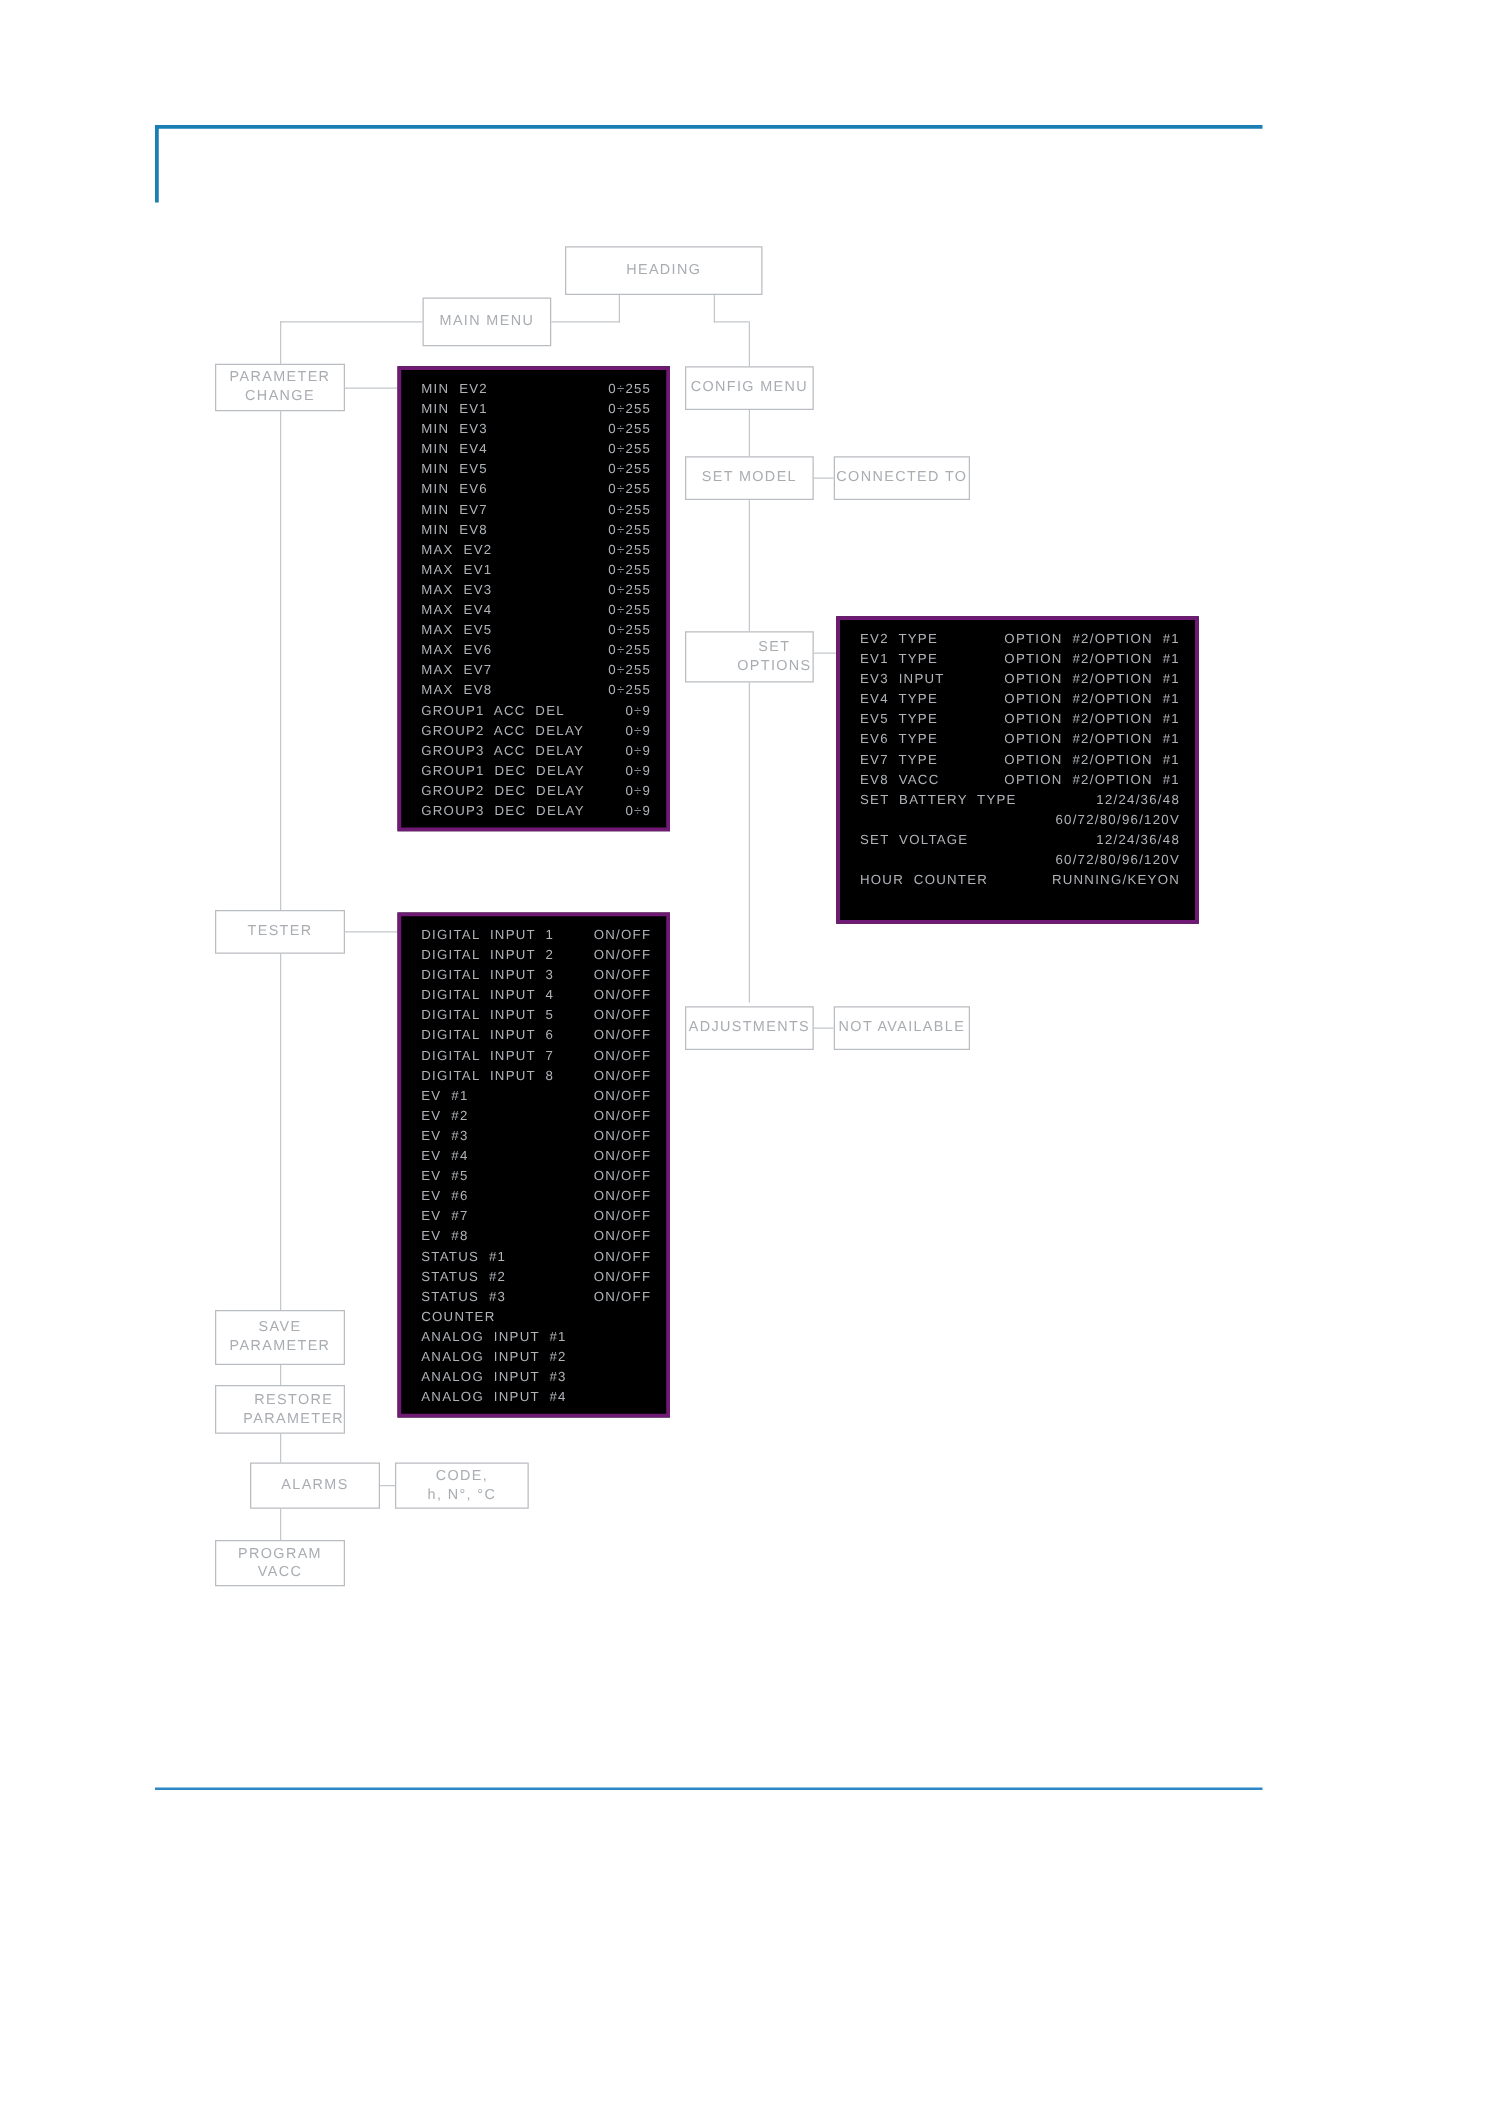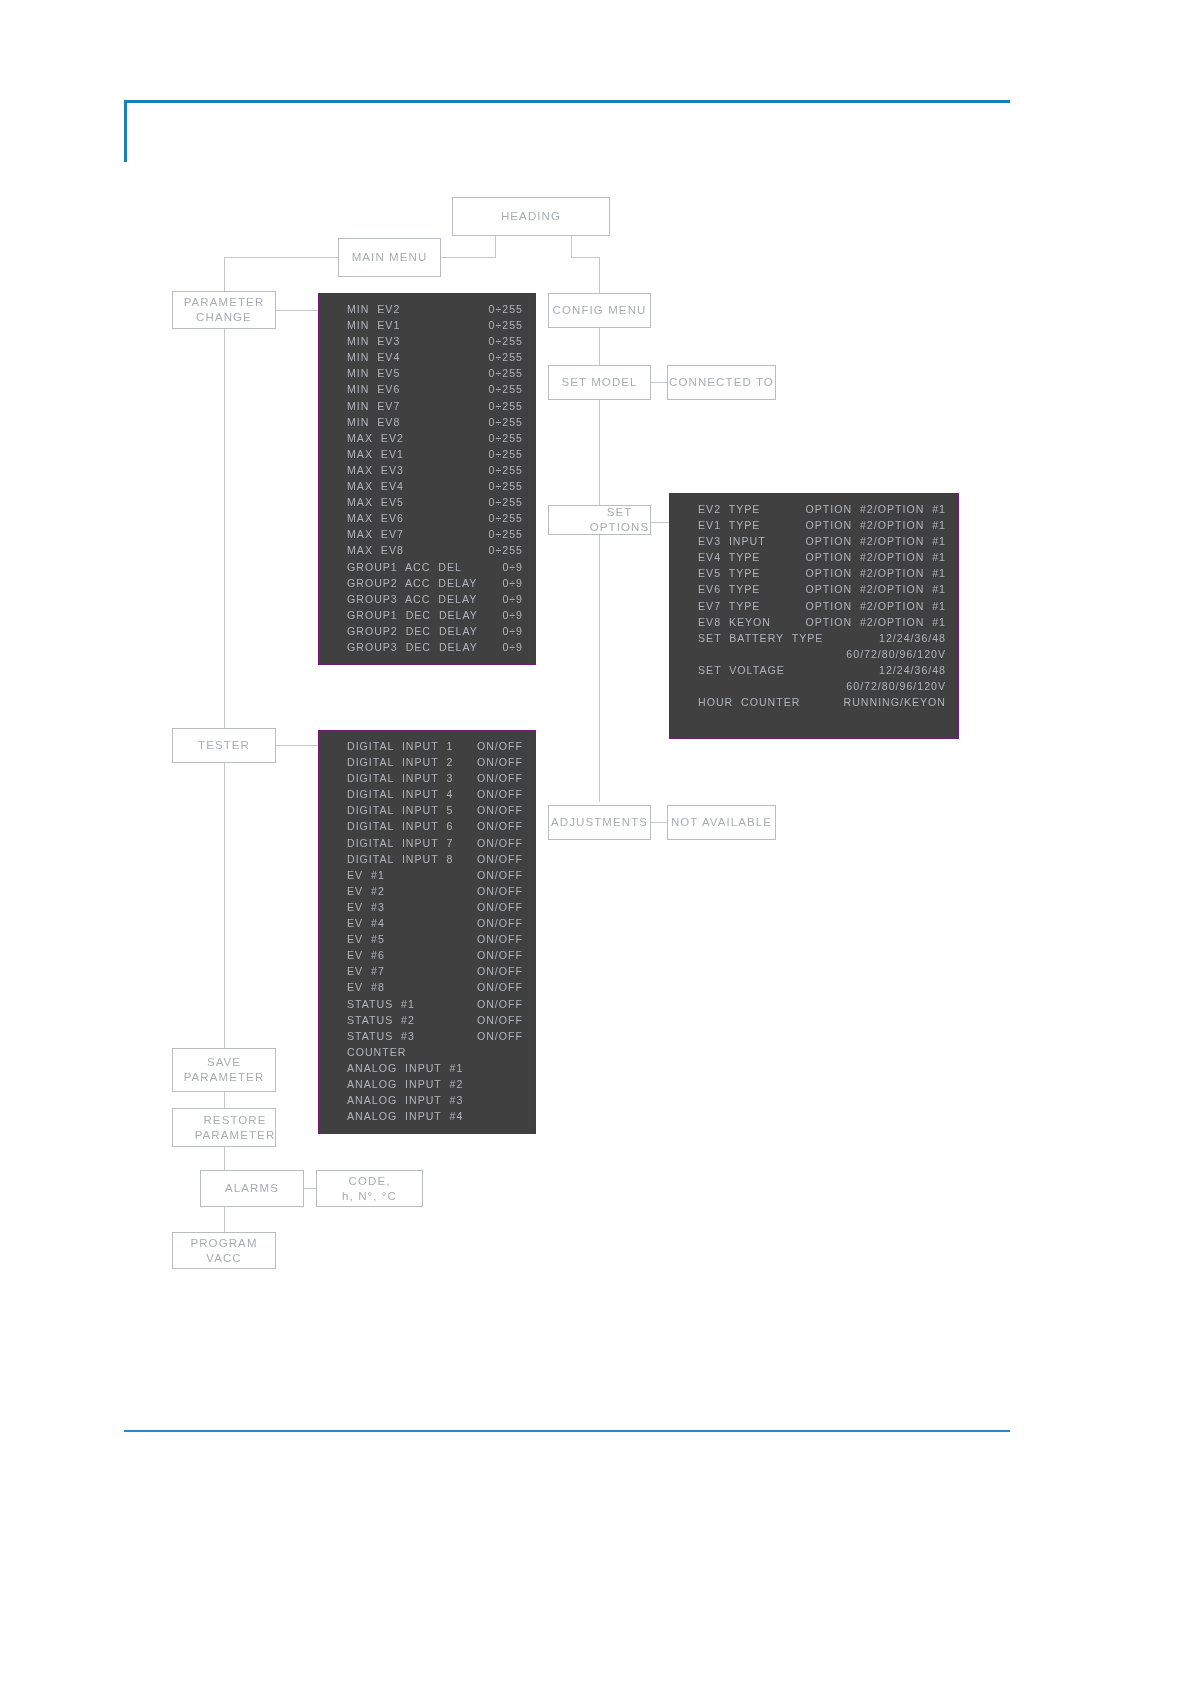--- a/index.html
+++ b/index.html
@@ -53,24 +53,24 @@
     display: flex;
     align-items: center;
     justify-content: center;
     text-align: center;
     line-height: 15px;
     z-index: 3;
   }
   .panel {
     position: absolute;
     box-sizing: border-box;
-    border: 1px solid #701a75;
-    background: #404040;
+    border: 3px solid #701a75;
+    background: #000000;
     z-index: 3;
-    padding: 7px 12px 7px 28px;
+    padding: 7px 12px 7px 16px;
   }
   .panel .row {
     display: flex;
     justify-content: space-between;
     color: #b0b4b9;
     font-size: 10.6px;
     letter-spacing: 1.0px;
     line-height: 16.1px;
     white-space: pre;
   }
@@ -138,21 +138,21 @@
   </div>
 
   <div class="node" style="left:548px; top:365px; width:103px; height:35px;">
     <span>SET  MODEL</span>
   </div>
 
   <div class="node" style="left:667px; top:365px; width:109px; height:35px;">
     <span>CONNECTED  TO</span>
   </div>
 
-  <div class="node" style="left:548px; top:505px; width:103px; height:30px;padding-left:40px;">
+  <div class="node" style="left:548px; top:505px; width:103px; height:41px;padding-left:40px;">
     <span>SET  OPTIONS</span>
   </div>
 
   <div class="node" style="left:548px; top:805px; width:103px; height:35px;">
     <span>ADJUSTMENTS</span>
   </div>
 
   <div class="node" style="left:667px; top:805px; width:109px; height:35px;">
     <span>NOT  AVAILABLE</span>
   </div>
@@ -210,21 +210,21 @@
     </div>
 
   <div class="panel" id="panel-set-options" style="left:669px; top:493px; width:290px; height:246px;">
       <div class="row"><span class="k">EV2  TYPE</span><span class="v">OPTION  #2/OPTION  #1</span></div>
       <div class="row"><span class="k">EV1  TYPE</span><span class="v">OPTION  #2/OPTION  #1</span></div>
       <div class="row"><span class="k">EV3  INPUT</span><span class="v">OPTION  #2/OPTION  #1</span></div>
       <div class="row"><span class="k">EV4  TYPE</span><span class="v">OPTION  #2/OPTION  #1</span></div>
       <div class="row"><span class="k">EV5  TYPE</span><span class="v">OPTION  #2/OPTION  #1</span></div>
       <div class="row"><span class="k">EV6  TYPE</span><span class="v">OPTION  #2/OPTION  #1</span></div>
       <div class="row"><span class="k">EV7  TYPE</span><span class="v">OPTION  #2/OPTION  #1</span></div>
-      <div class="row"><span class="k">EV8  KEYON</span><span class="v">OPTION  #2/OPTION  #1</span></div>
+      <div class="row"><span class="k">EV8  VACC</span><span class="v">OPTION  #2/OPTION  #1</span></div>
       <div class="row"><span class="k">SET  BATTERY  TYPE</span><span class="v">12/24/36/48</span></div>
       <div class="row cont"><span class="k"></span><span class="v">60/72/80/96/120V</span></div>
       <div class="row"><span class="k">SET  VOLTAGE</span><span class="v">12/24/36/48</span></div>
       <div class="row cont"><span class="k"></span><span class="v">60/72/80/96/120V</span></div>
       <div class="row"><span class="k">HOUR  COUNTER</span><span class="v">RUNNING/KEYON</span></div>
     </div>
 
   <div class="panel" id="panel-tester" style="left:318px; top:730px; width:218px; height:404px;">
       <div class="row"><span class="k">DIGITAL  INPUT  1</span><span class="v">ON/OFF</span></div>
       <div class="row"><span class="k">DIGITAL  INPUT  2</span><span class="v">ON/OFF</span></div>

